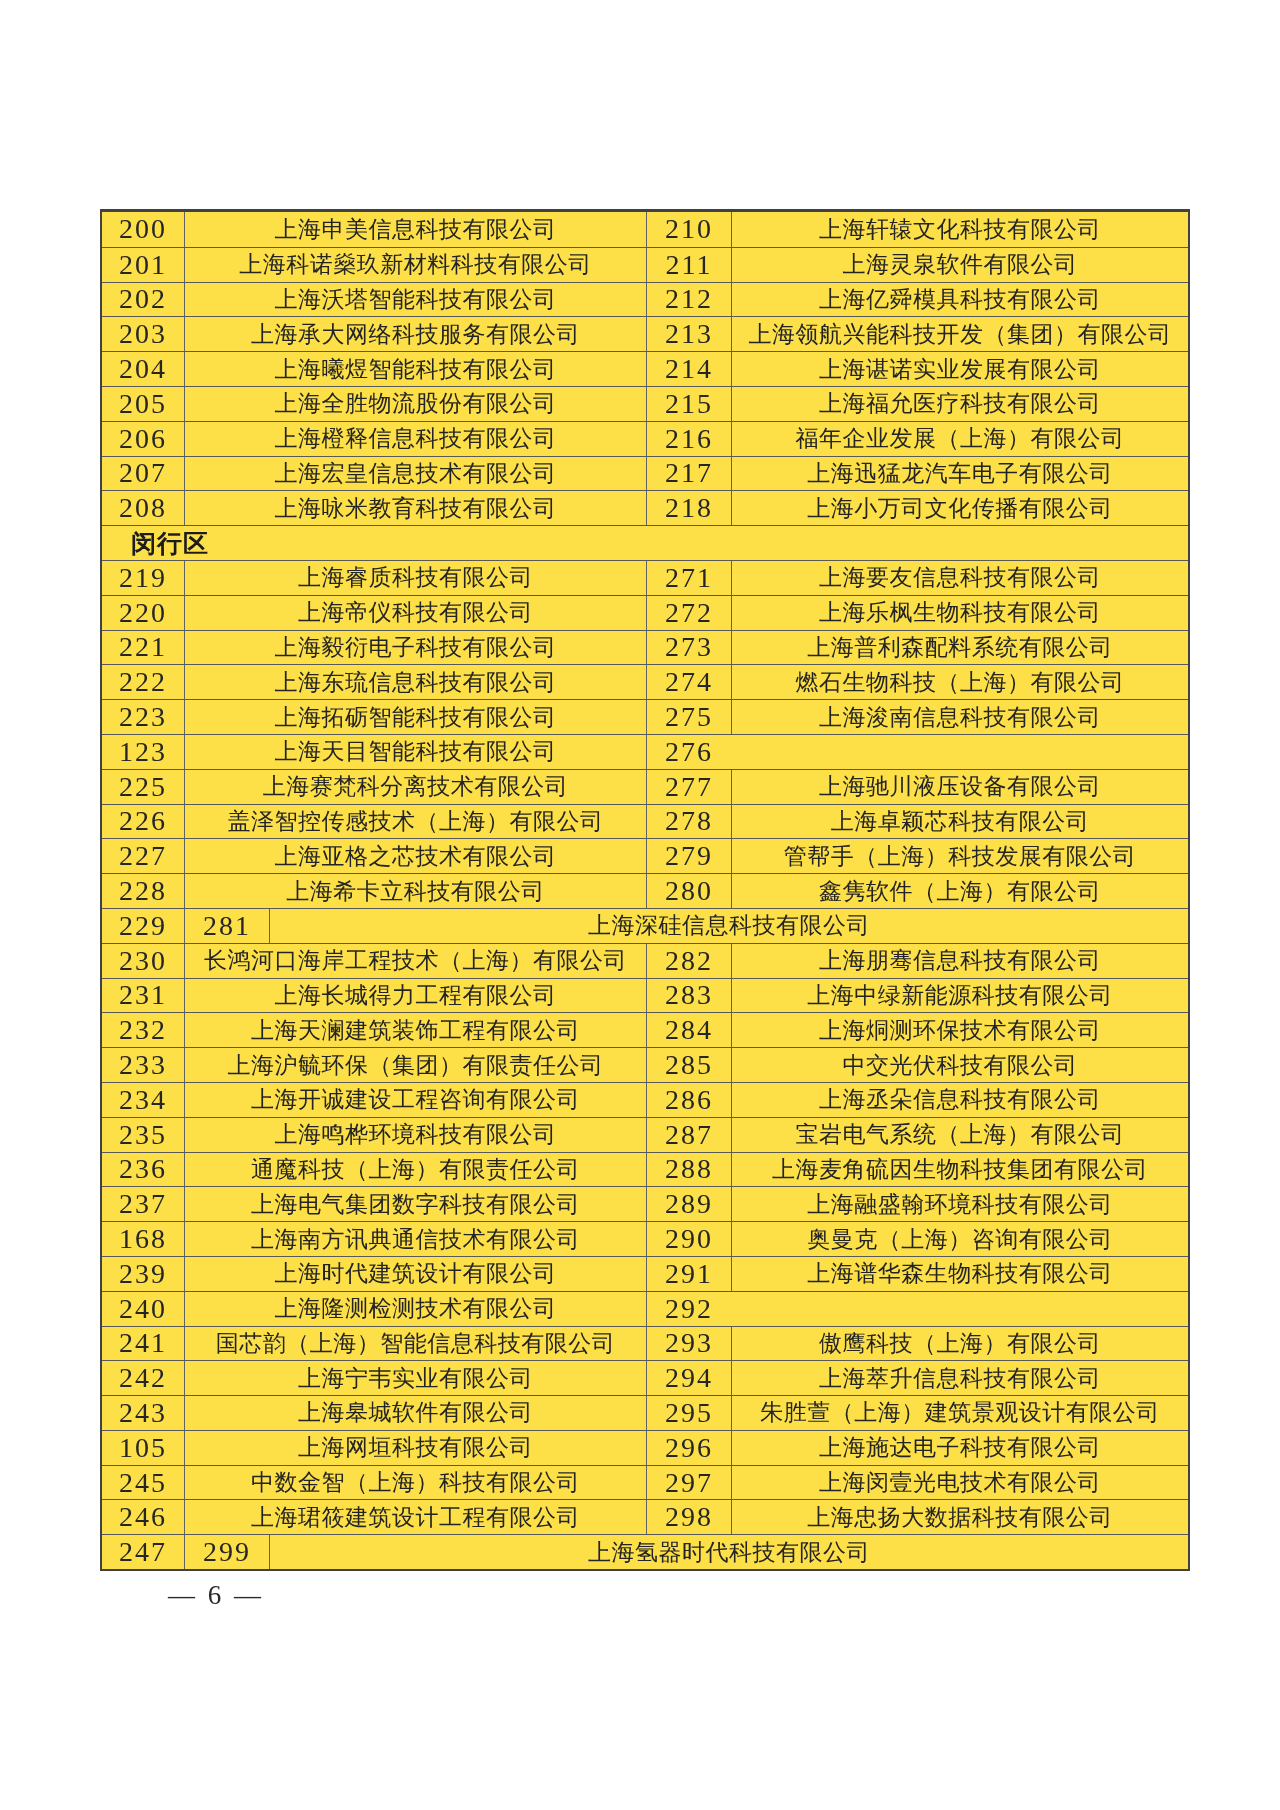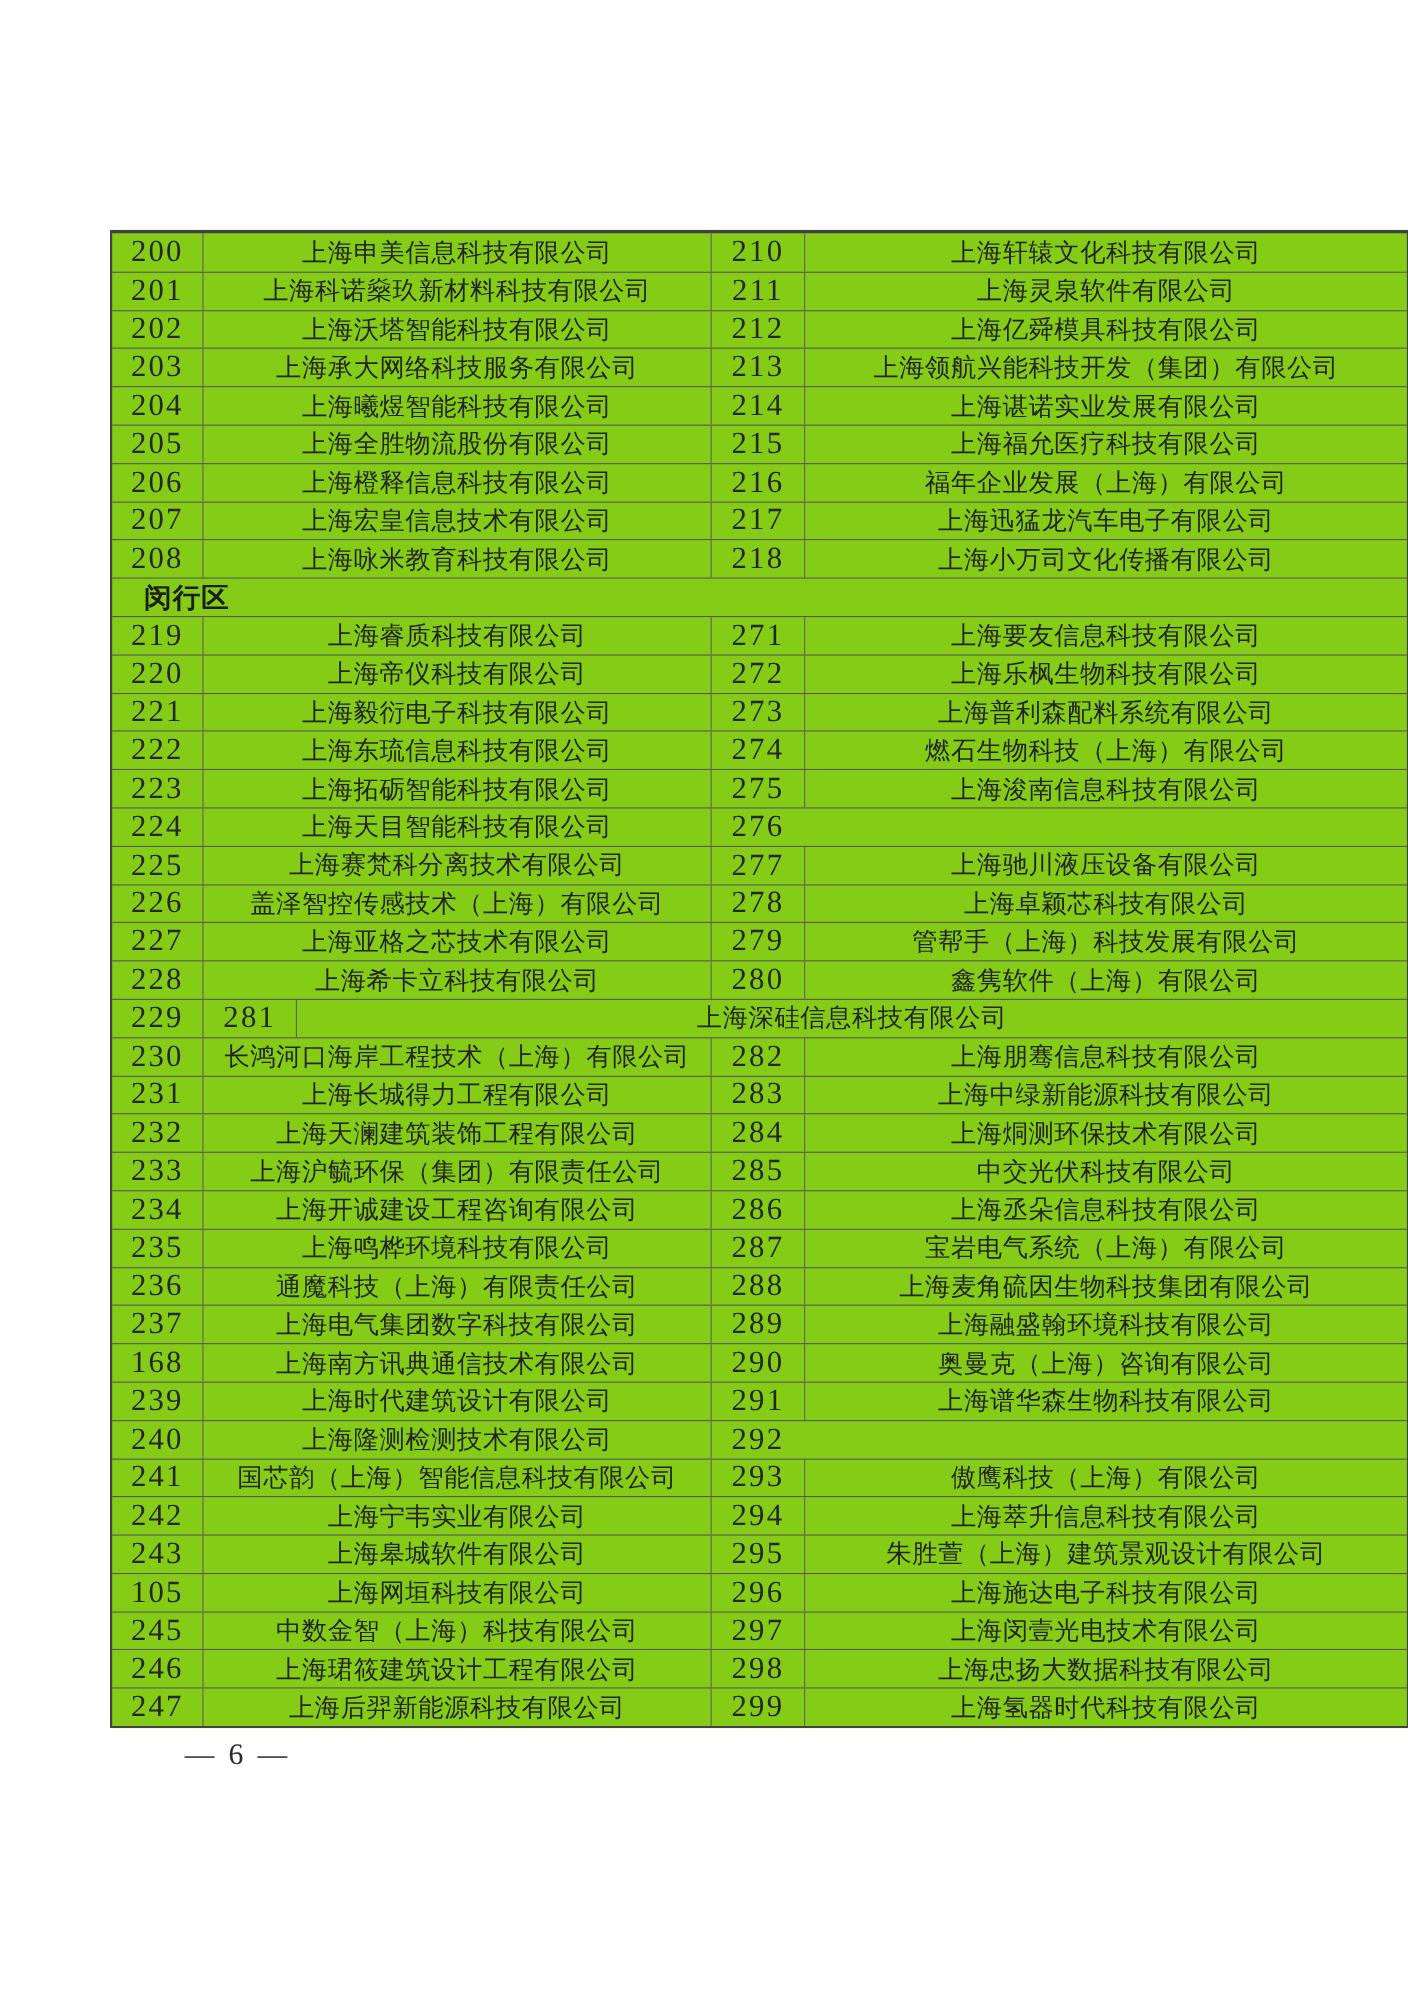--- a/index.html
+++ b/index.html
@@ -3,24 +3,24 @@
 <meta charset="utf-8">
 <style>
   html,body{margin:0;padding:0;}
   body{
     width:1280px;height:1810px;position:relative;
     background:#ffffff;
     font-family:"Liberation Serif","DejaVu Serif",serif;
     color:#1f1f1f;
   }
   .doc-table{
-    position:absolute;left:100px;top:209px;width:1181px;
+    position:absolute;left:100px;top:209px;width:1090px;
     box-sizing:border-box;
     border:2px solid #414141;border-top-width:3px;
-    background:#84cc16;
+    background:#fde047;
     text-align:right;
   }
   .t-row{
     display:flex;height:34.8px;box-sizing:border-box;
     border-top:1px solid #585858;
   }
   .t-row:first-child{border-top:none;}
   .cell{
     display:flex;align-items:center;justify-content:center;
     box-sizing:border-box;overflow:hidden;white-space:nowrap;
@@ -143,21 +143,21 @@
   </div>
 
   <div class="t-row">
     <div class="cell num n1">223</div>
     <div class="cell name m1">上海拓砺智能科技有限公司</div>
     <div class="cell num n2">275</div>
     <div class="cell name m2">上海浚南信息科技有限公司</div>
   </div>
 
   <div class="t-row">
-    <div class="cell num n1">224</div>
+    <div class="cell num n1">123</div>
     <div class="cell name m1">上海天目智能科技有限公司</div>
     <div class="cell num n2">276</div>
   </div>
 
   <div class="t-row">
     <div class="cell num n1">225</div>
     <div class="cell name m1">上海赛梵科分离技术有限公司</div>
     <div class="cell num n2">277</div>
     <div class="cell name m2">上海驰川液压设备有限公司</div>
   </div>
@@ -302,19 +302,18 @@
 
   <div class="t-row">
     <div class="cell num n1">246</div>
     <div class="cell name m1">上海珺筱建筑设计工程有限公司</div>
     <div class="cell num n2">298</div>
     <div class="cell name m2">上海忠扬大数据科技有限公司</div>
   </div>
 
   <div class="t-row">
     <div class="cell num n1">247</div>
-    <div class="cell name m1">上海后羿新能源科技有限公司</div>
     <div class="cell num n2">299</div>
     <div class="cell name m2">上海氢器时代科技有限公司</div>
   </div>
 </div>
   <div class="page-number">— 6 —</div>
 </div>
 
 </body></html>

